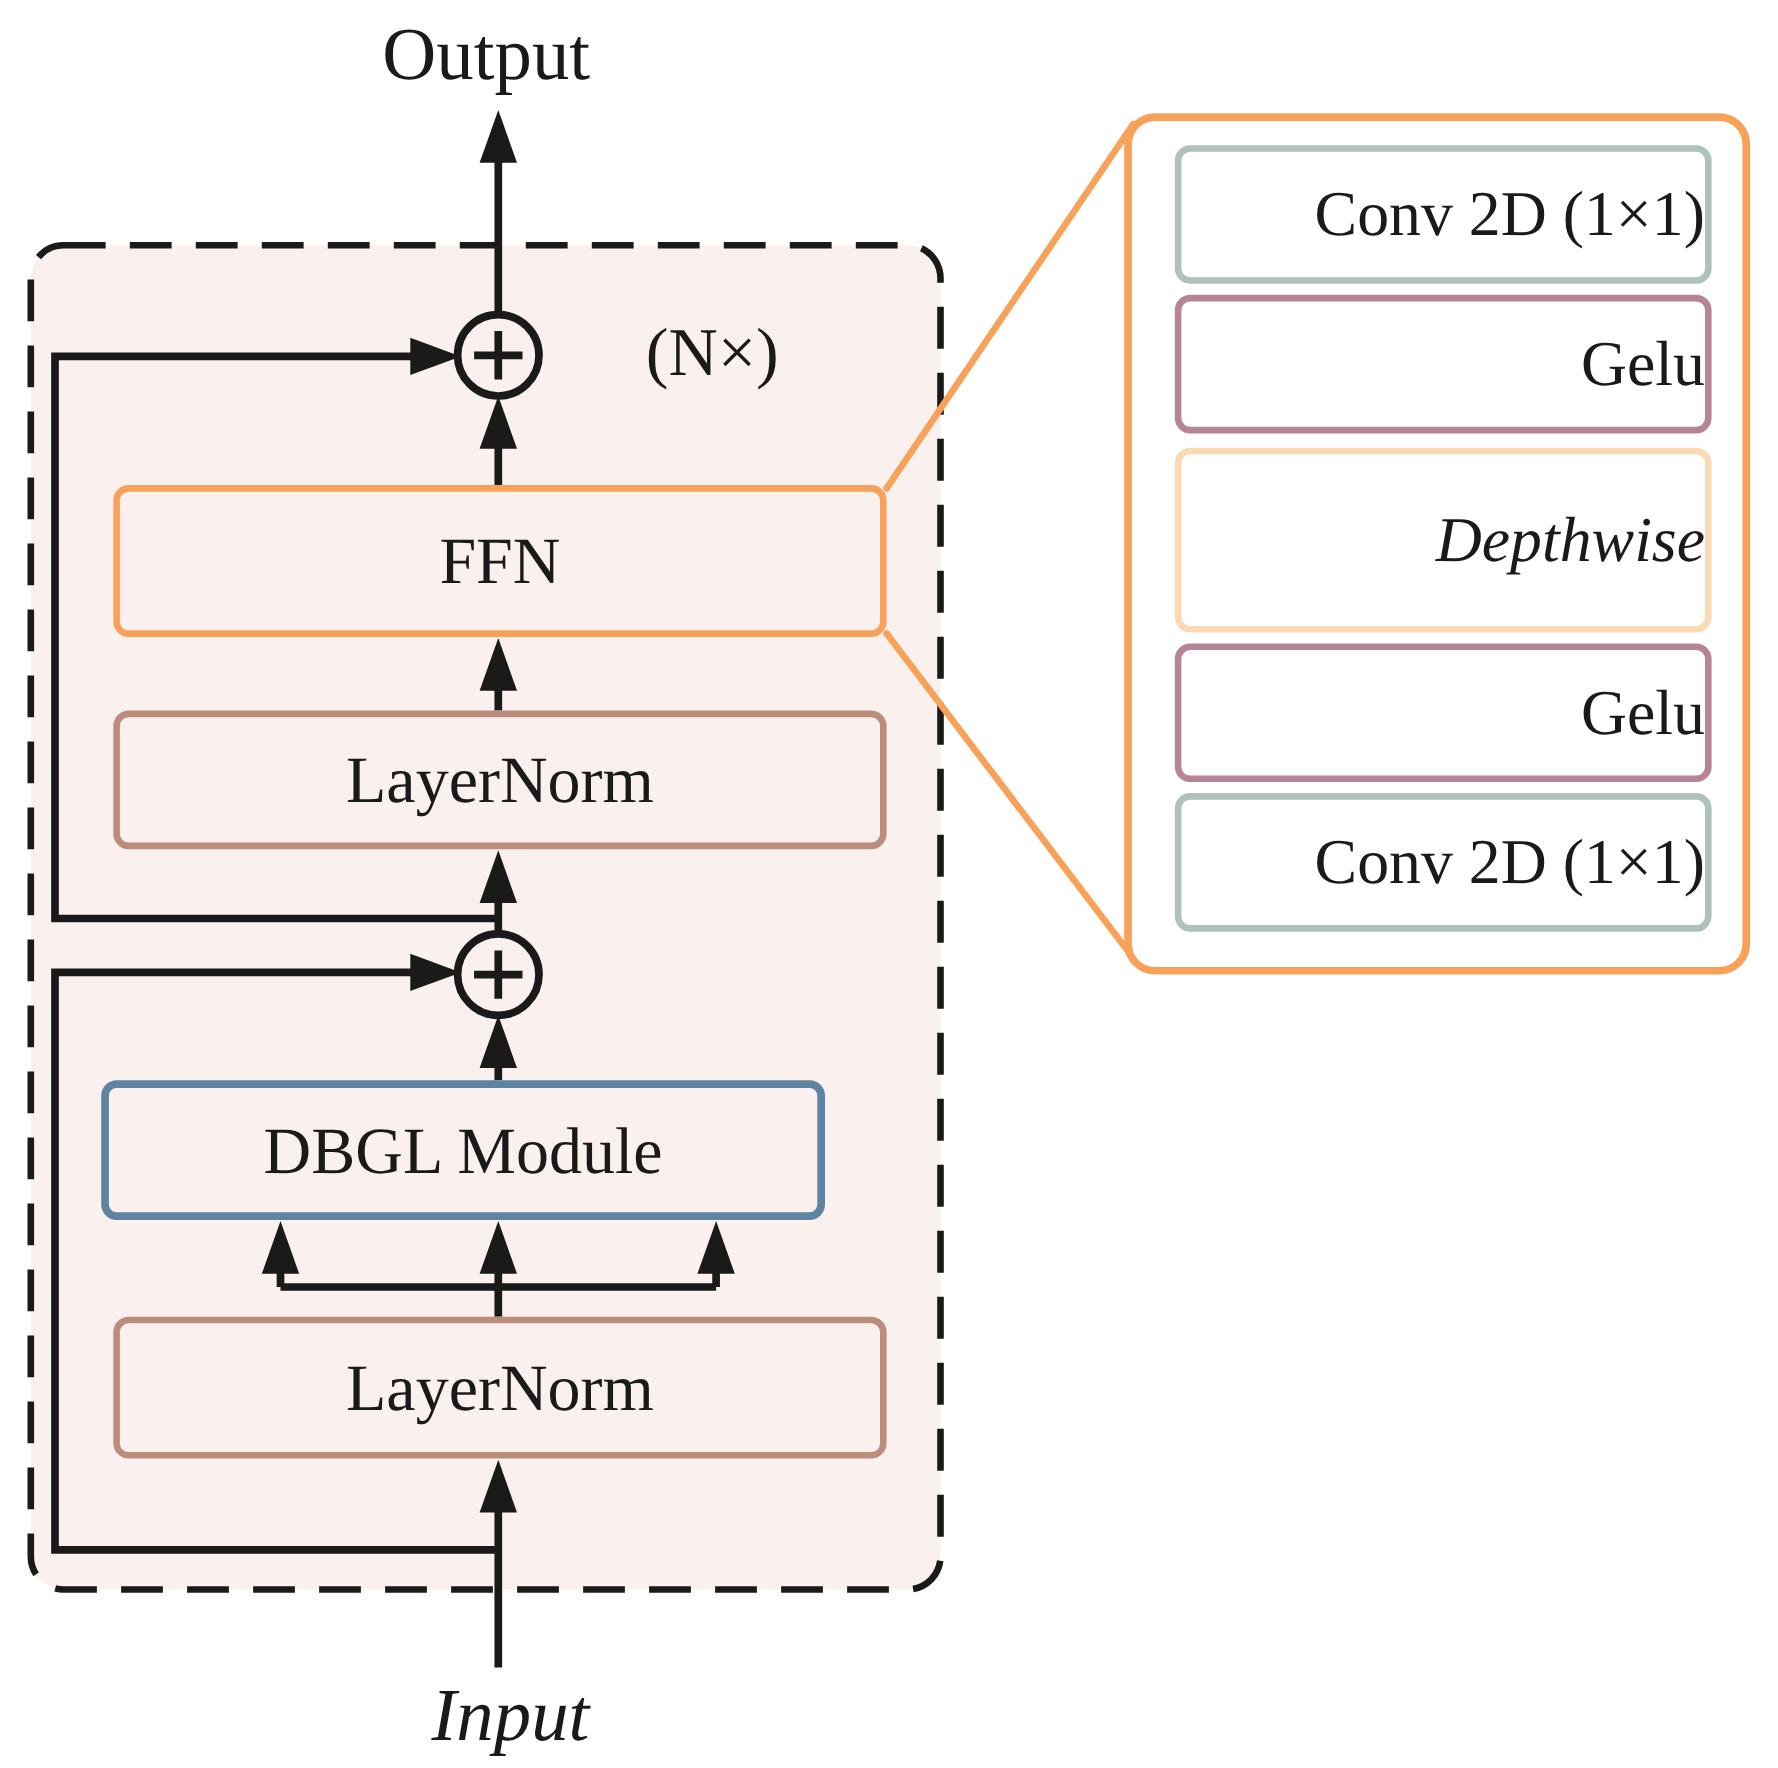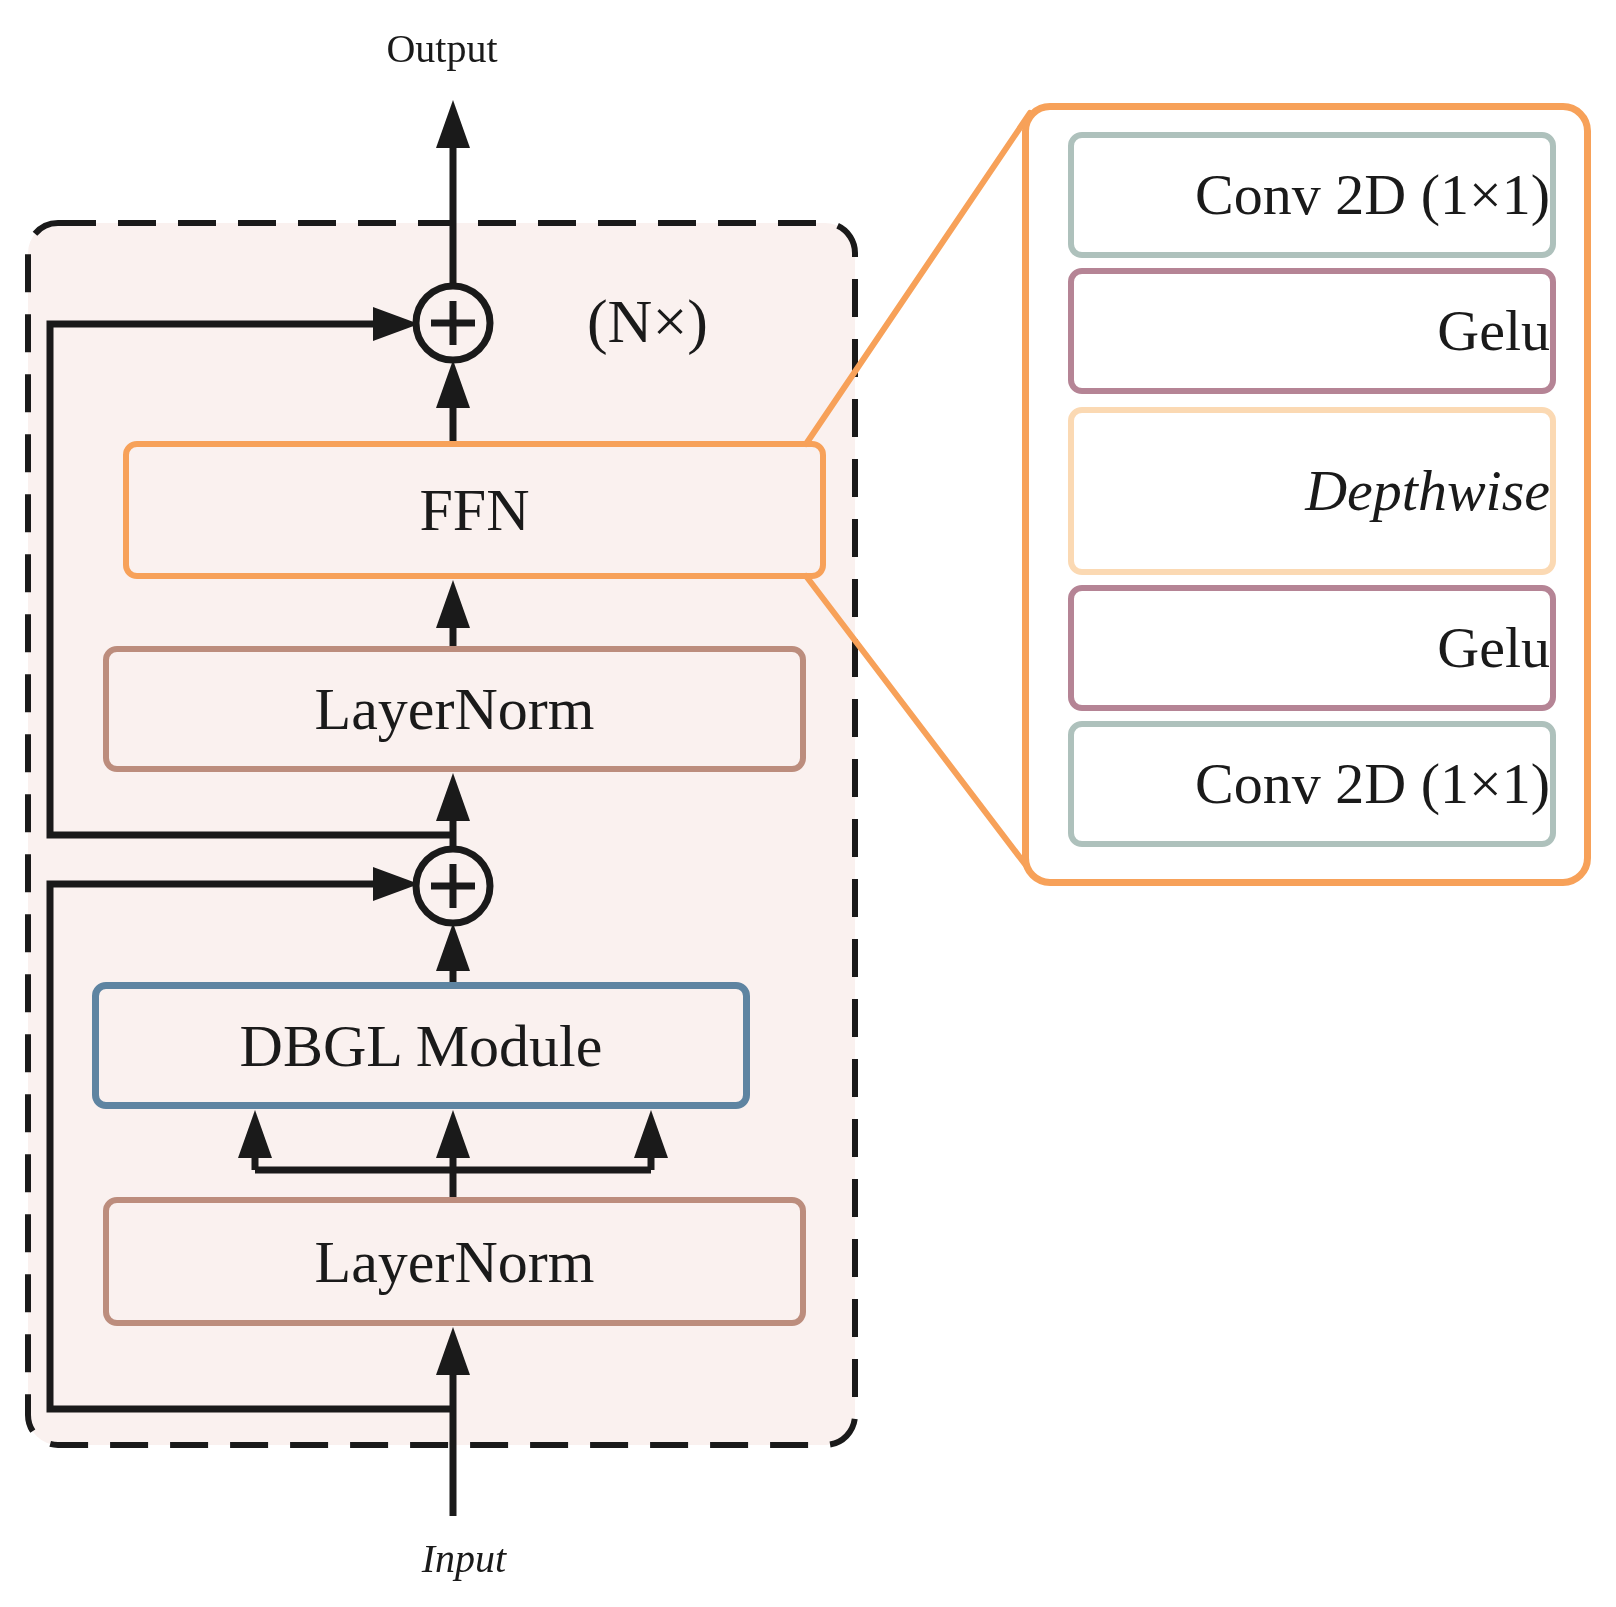--- a/index.html
+++ b/index.html
@@ -29,23 +29,23 @@
   .callout{stroke:var(--c-accent_orange,#F7A159);stroke-width:6;fill:none;stroke-linecap:round;}
 
   .node{
     position:absolute;box-sizing:border-box;
     display:flex;flex-direction:column;align-items:center;justify-content:center;
     text-align:center;border-radius:14px;background:transparent;
   }
   .blocklabel{font-size:60px;line-height:1;}
   .freelabel{
     position:absolute;display:flex;align-items:center;justify-content:center;
-    font-size:40px;line-height:1;white-space:nowrap;
+    font-size:68px;line-height:1;white-space:nowrap;
   }
-  .ffn-box{left:103px;top:441px;width:703px;height:138px;border:6px solid var(--c-accent_orange,#F7A159);margin-left:20px;}
+  .ffn-box{left:103px;top:441px;width:703px;height:138px;border:6px solid var(--c-accent_orange,#F7A159);}
   .ln-top-box{left:103px;top:646px;width:703px;height:126px;border:6px solid var(--c-layernorm_brown,#BC8D7D);}
   .dbgl-box{left:92px;top:982px;width:658px;height:127px;border:7px solid var(--c-dbgl_blue,#5E84A1);}
   .ln-bottom-box{left:103px;top:1197px;width:703px;height:129px;border:6px solid var(--c-layernorm_brown,#BC8D7D);}
 
   .output-label{left:312px;top:8px;width:260px;height:82px;}
   .input-label{left:334px;top:1518px;width:260px;height:82px;font-style:italic;}
   .ntimes-label{left:575px;top:278px;width:145px;height:86px;font-size:62px;}
 
   .panel{
     position:absolute;box-sizing:border-box;

